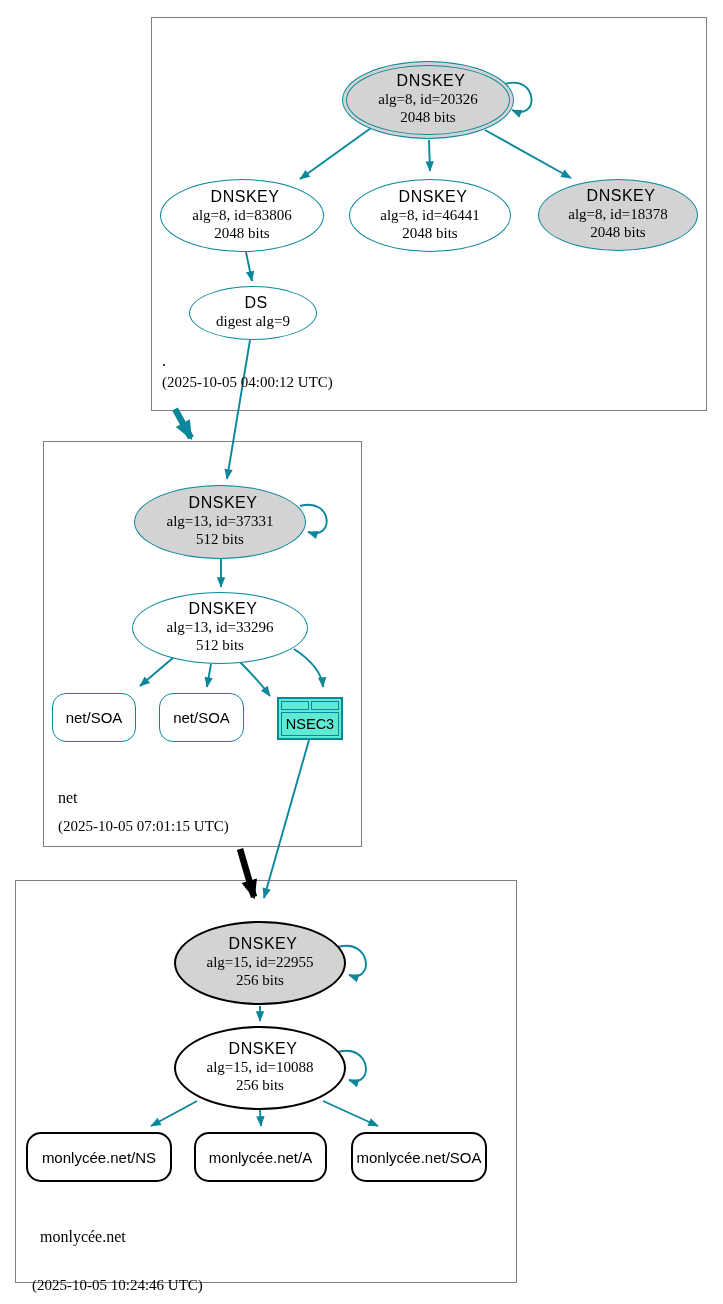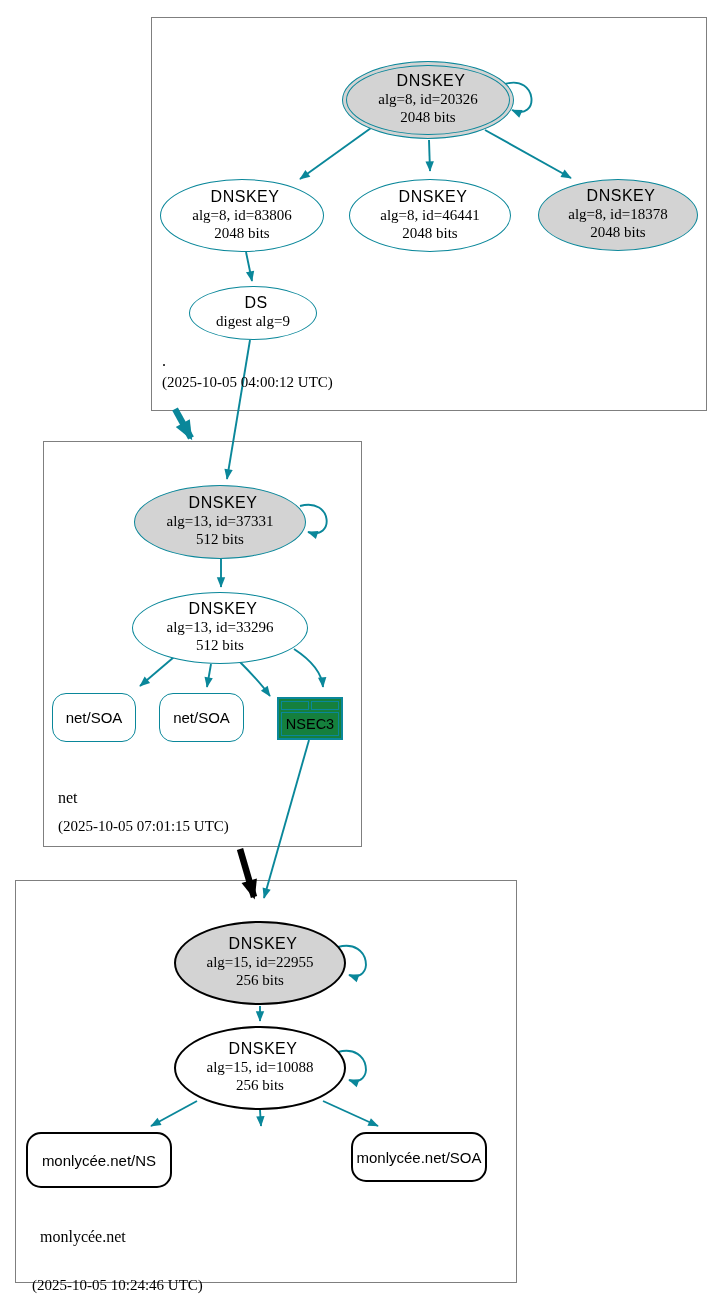--- a/index.html
+++ b/index.html
@@ -12,21 +12,21 @@
   .ellipse{border:1.9px solid #0a879a;border-radius:50%;background:#ffffff;}
   .ellipse.fill-gray{background:#d3d3d3;}
   .ellipse.black-border{border-color:#000000;border-width:2px;}
   .ring{position:absolute;inset:2.6px;border:1.9px solid #0a879a;border-radius:50%;pointer-events:none;}
   .node .title{font-size:16px;letter-spacing:.5px;line-height:1.05;position:relative;padding-left:6px;}
   .node .detail{font-family:"Liberation Serif","DejaVu Serif",serif;font-size:15px;line-height:1.22;position:relative;text-align:right;}
   .rrset{position:absolute;box-sizing:border-box;border:1.8px solid #0a879a;border-radius:14px;
          background:#fff;display:flex;align-items:center;justify-content:center;
          font-size:15px;color:#000;text-align:center;}
   .rrset.black-border{border:2px solid #000;border-radius:15px;}
-  .nsec3{position:absolute;box-sizing:border-box;border:2.6px solid #0a879a;background:#15803d;
+  .nsec3{position:absolute;box-sizing:border-box;border:2.6px solid #0a879a;background:#5eead4;
          padding:2px;display:flex;flex-direction:column;gap:2px;}
   .nsec3 .cells{display:flex;gap:2px;height:9px;}
   .nsec3 .cell{flex:1;border:1.4px solid #0a879a;box-sizing:border-box;}
   .nsec3 .nlabel{flex:1;border:1.4px solid #0a879a;box-sizing:border-box;display:flex;
          align-items:center;justify-content:center;font-size:14.5px;color:#000;}
   .zlabel{position:absolute;font-family:"Liberation Serif","DejaVu Serif",serif;
           font-size:16px;color:#000;white-space:nowrap;}
   .zts{position:absolute;font-family:"Liberation Serif","DejaVu Serif",serif;
        font-size:15px;color:#000;white-space:nowrap;}
 </style>
@@ -145,22 +145,25 @@
     <div class="detail">alg=15, id=22955</div>
     <div class="detail">256 bits</div>
   </div>
 
   <div class="node ellipse black-border" style="left:174px;top:1026px;width:172px;height:84px;">
     <div class="title">DNSKEY</div>
     <div class="detail">alg=15, id=10088</div>
     <div class="detail">256 bits</div>
   </div>
 
-  <div class="rrset black-border" style="left:26px;top:1132px;width:146px;height:56px;">
+  <div class="rrset black-border" style="left:26px;top:1132px;width:146px;height:50px;">
     <span>monlycée.net/NS</span>
+  </div>
+  <div class="rrset black-border" style="left:194px;top:1132px;width:133px;height:50px;">
+    <span>monlycée.net/A</span>
   </div>
   <div class="rrset black-border" style="left:351px;top:1132px;width:136px;height:50px;">
     <span>monlycée.net/SOA</span>
   </div>
 
   <div class="zlabel" style="left:32px;top:1228px;margin-left:8px;">monlycée.net</div>
   <div class="zts" style="left:32px;top:1277px;">(2025-10-05 10:24:46 UTC)</div>
 
 </div>
 

